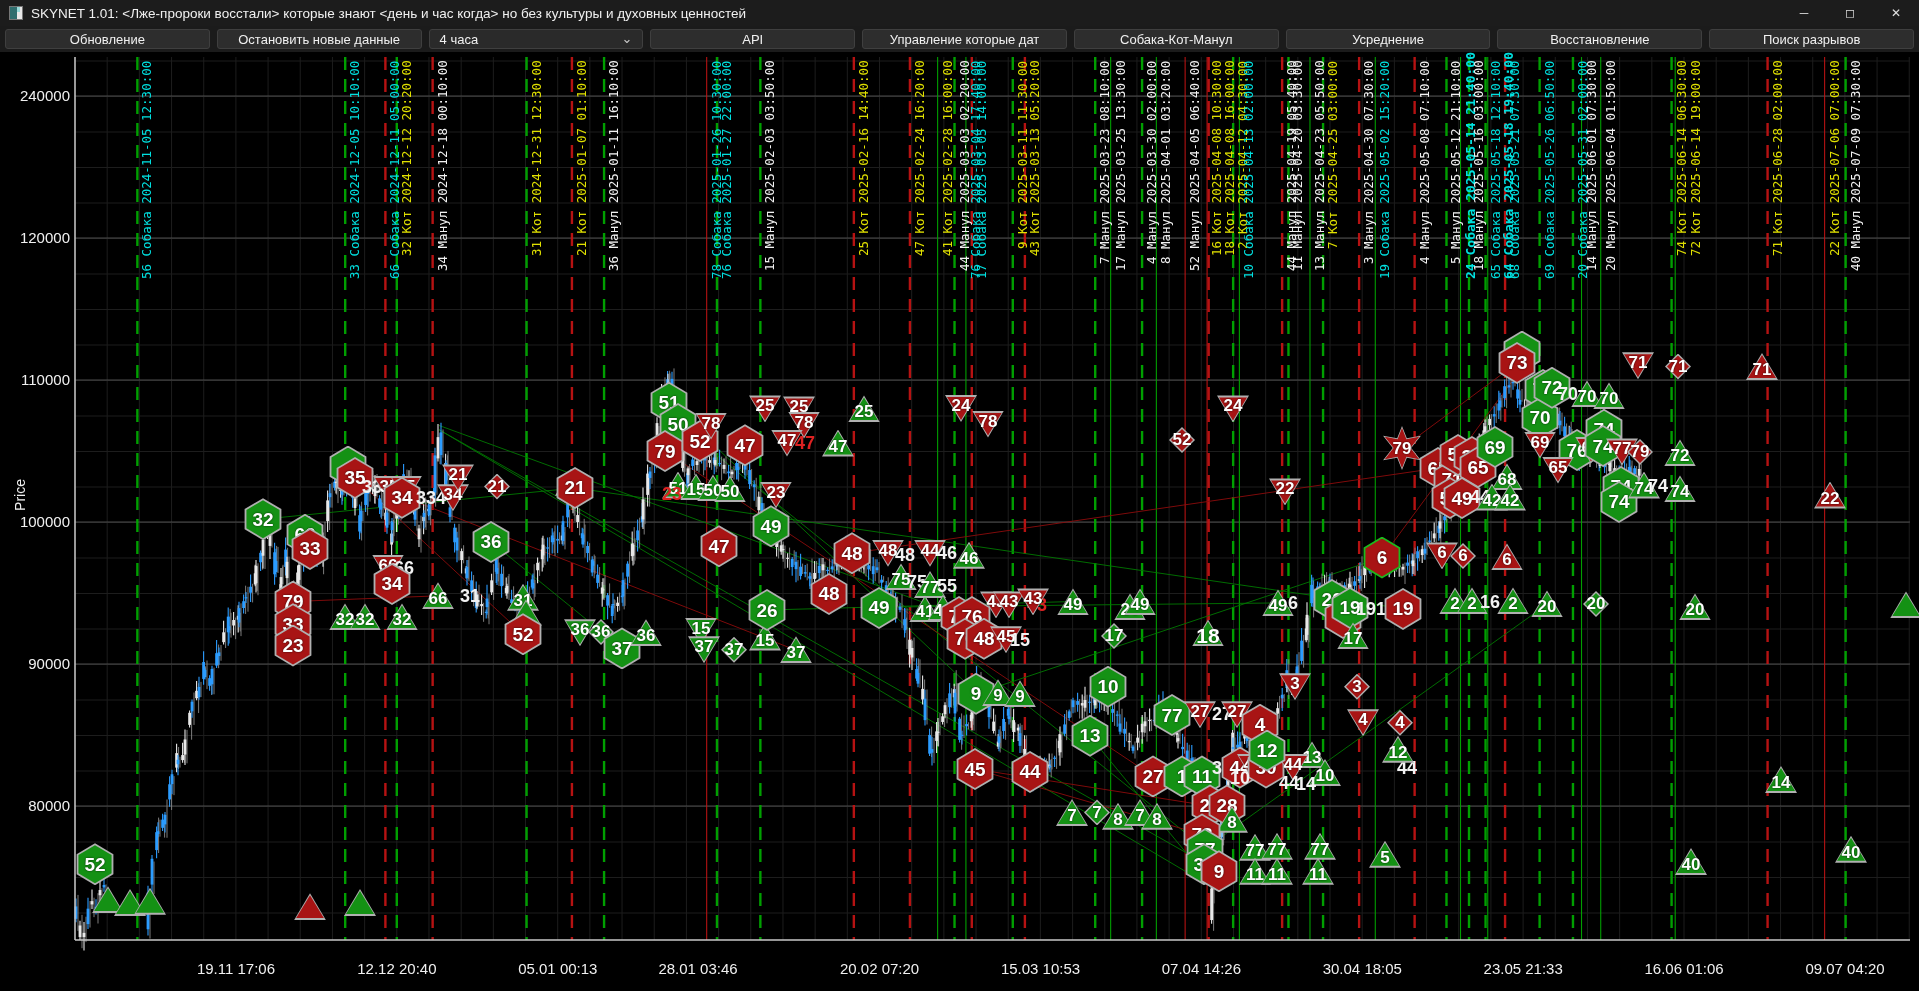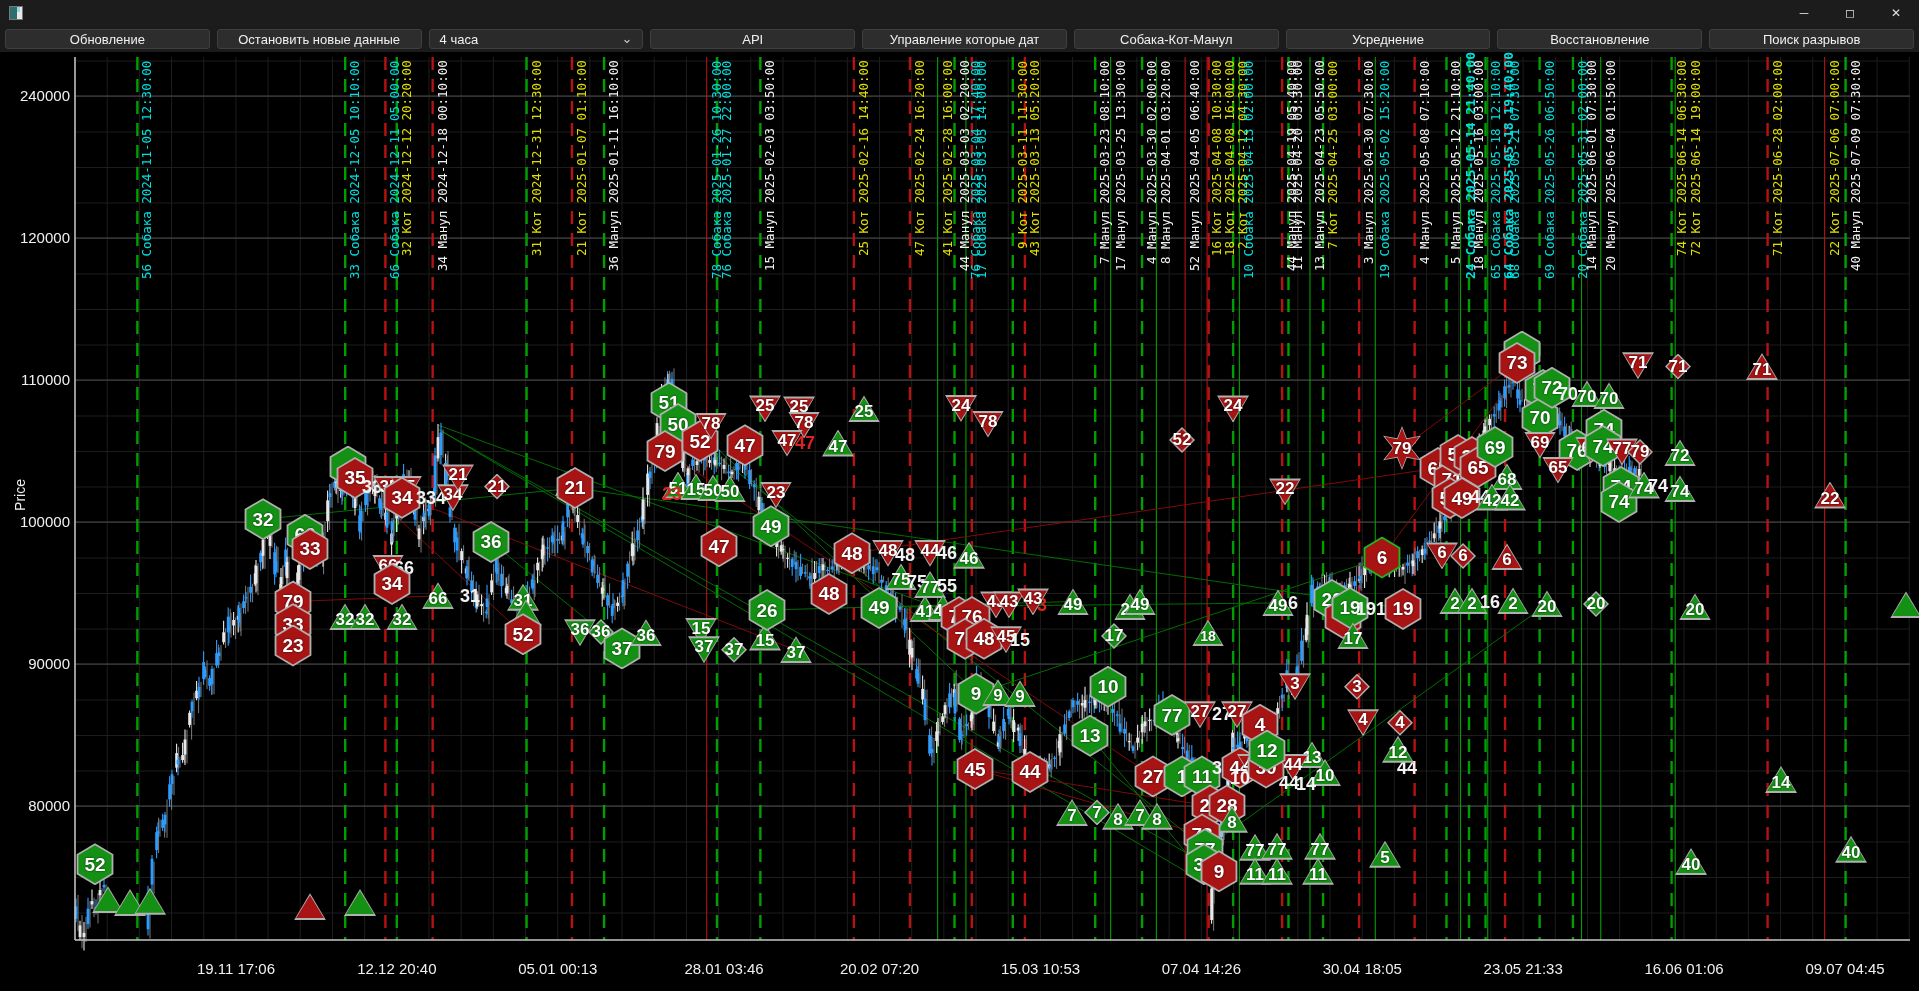--- a/index.html
+++ b/index.html
@@ -55,20 +55,21 @@
   .tric-d { clip-path:polygon(0 0,100% 0,50% 100%); }
   .diac  { clip-path:polygon(50% 0,100% 50%,50% 100%,0 50%); }
   .starc { clip-path:polygon(50% 0,61% 28%,93% 22%,71% 50%,93% 78%,61% 72%,50% 100%,39% 72%,7% 78%,29% 50%,7% 22%,39% 28%); }
   .mk.txt .lb { text-shadow:none; }
 </style>
 </head>
 <body>
 
 <div id="titlebar">
   <div id="app-icon"></div>
+  <div id="window-title">SKYNET 1.01: &lt;Лже-пророки восстали&gt; которые знают &lt;день и час когда&gt; но без культуры и духовных ценностей</div>
   <div id="win-controls">
     <div class="win-btn">─</div>
     <div class="win-btn">◻</div>
     <div class="win-btn">✕</div>
   </div>
 </div>
 
 <div id="toolbar">
     <div class="tb-btn">
       <span>Обновление</span>
@@ -1582,28 +1583,28 @@
       <div class="ytick" style="top: 186px;">120000</div>
       <div class="ytick" style="top: 328px;">110000</div>
       <div class="ytick" style="top: 470px;">100000</div>
       <div class="ytick" style="top: 612px;">90000</div>
       <div class="ytick" style="top: 754px;">80000</div>
     </div>
   <div id="xticks">
       <div class="xtick" style="left: 236px;">19.11 17:06</div>
       <div class="xtick" style="left: 396.9px;">12.12 20:40</div>
       <div class="xtick" style="left: 557.8px;">05.01 00:13</div>
-      <div class="xtick" style="left: 724px; text-align: center;">28.01 03:46</div>
+      <div class="xtick" style="left: 698px; text-align: center;">28.01 03:46</div>
       <div class="xtick" style="left: 879.6px;">20.02 07:20</div>
       <div class="xtick" style="left: 1040.5px;">15.03 10:53</div>
       <div class="xtick" style="left: 1201.4px;">07.04 14:26</div>
       <div class="xtick" style="left: 1362.3px;">30.04 18:05</div>
       <div class="xtick" style="left: 1523.2px;">23.05 21:33</div>
       <div class="xtick" style="left: 1684.1px;">16.06 01:06</div>
-      <div class="xtick" style="left: 1845px;">09.07 04:45</div>
+      <div class="xtick" style="left: 1845px;">09.07 04:20</div>
     </div>
   <div id="price-label">Price</div>
   <div id="evlabels">
       <div class="evlbl" style="left: 139px; top: 226.95px; color: rgb(0, 224, 224);">56 Собака 2024-11-05 12:30:00</div>
       <div class="evlbl" style="left: 347px; top: 226.95px; color: rgb(0, 224, 224);">33 Собака 2024-12-05 10:10:00</div>
       <div class="evlbl" style="left: 387px; top: 226.95px; color: rgb(0, 224, 224);">66 Собака 2024-12-11 05:00:00</div>
       <div class="evlbl" style="left: 399px; top: 204.3px; color: rgb(224, 224, 0);">32 Кот 2024-12-12 20:20:00</div>
       <div class="evlbl" style="left: 435px; top: 219.4px; color: rgb(242, 242, 242);">34 Манул 2024-12-18 00:10:00</div>
       <div class="evlbl" style="left: 529px; top: 204.3px; color: rgb(224, 224, 0);">31 Кот 2024-12-31 12:30:00</div>
       <div class="evlbl" style="left: 574px; top: 204.3px; color: rgb(224, 224, 0);">21 Кот 2025-01-07 01:10:00</div>
@@ -2162,21 +2163,21 @@
         <span class="lb" style="font-size: 17px; top: 3px; position: relative;">49</span>
       </div>
       <div class="mk" style="width: 26px; height: 26px; left: 1101px; top: 570.884px;">
         <div class="shape-o diac" style="background: rgb(176, 176, 176);"></div>
         <div class="shape-i diac" style="background: rgb(20, 145, 20);"></div>
         <span class="lb" style="font-size: 17px;">17</span>
       </div>
       <div class="mk" style="width: 32px; height: 27px; left: 1192px; top: 567.402px;">
         <div class="shape-o tric-u" style="background: rgb(176, 176, 176);"></div>
         <div class="shape-i tric-u" style="background: rgb(20, 145, 20);"></div>
-        <span class="lb" style="font-size: 14px; top: 3px; position: relative;">18</span>
+        <span class="lb" style="font-size: 21px; top: 3px; position: relative;">18</span>
       </div>
       <div class="mk" style="width: 32px; height: 27px; left: 1262px; top: 537.44px;">
         <div class="shape-o tric-u" style="background: rgb(176, 176, 176);"></div>
         <div class="shape-i tric-u" style="background: rgb(20, 145, 20);"></div>
         <span class="lb" style="font-size: 17px; top: 3px; position: relative;">49</span>
       </div>
       <div class="mk txt" style="left: 1293px; top: 550.94px; transform: translate(-50%, -50%);">
         <span class="lb" style="font-size: 18px; color: rgb(242, 242, 242);">6</span>
       </div>
       <div class="mk" style="width: 40px; height: 42px; left: 1312px; top: 526.958px;">

